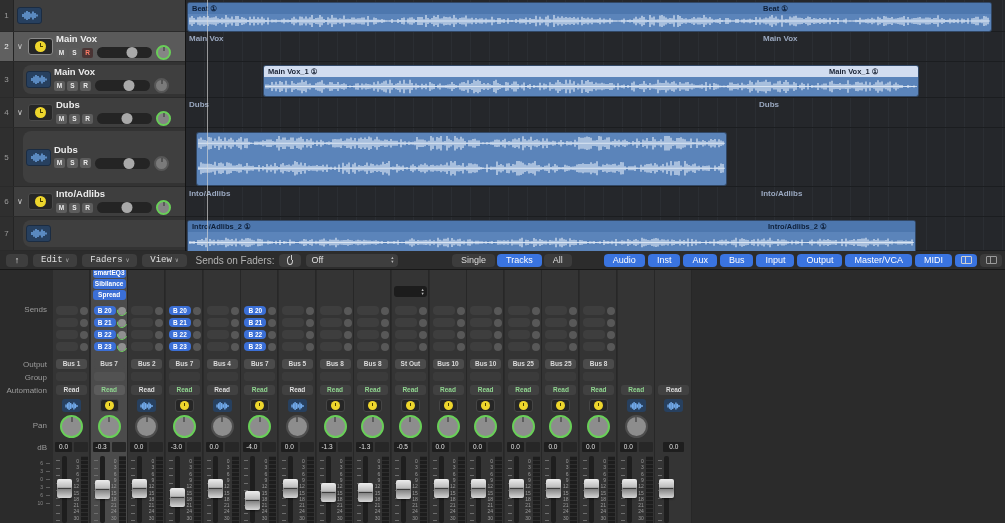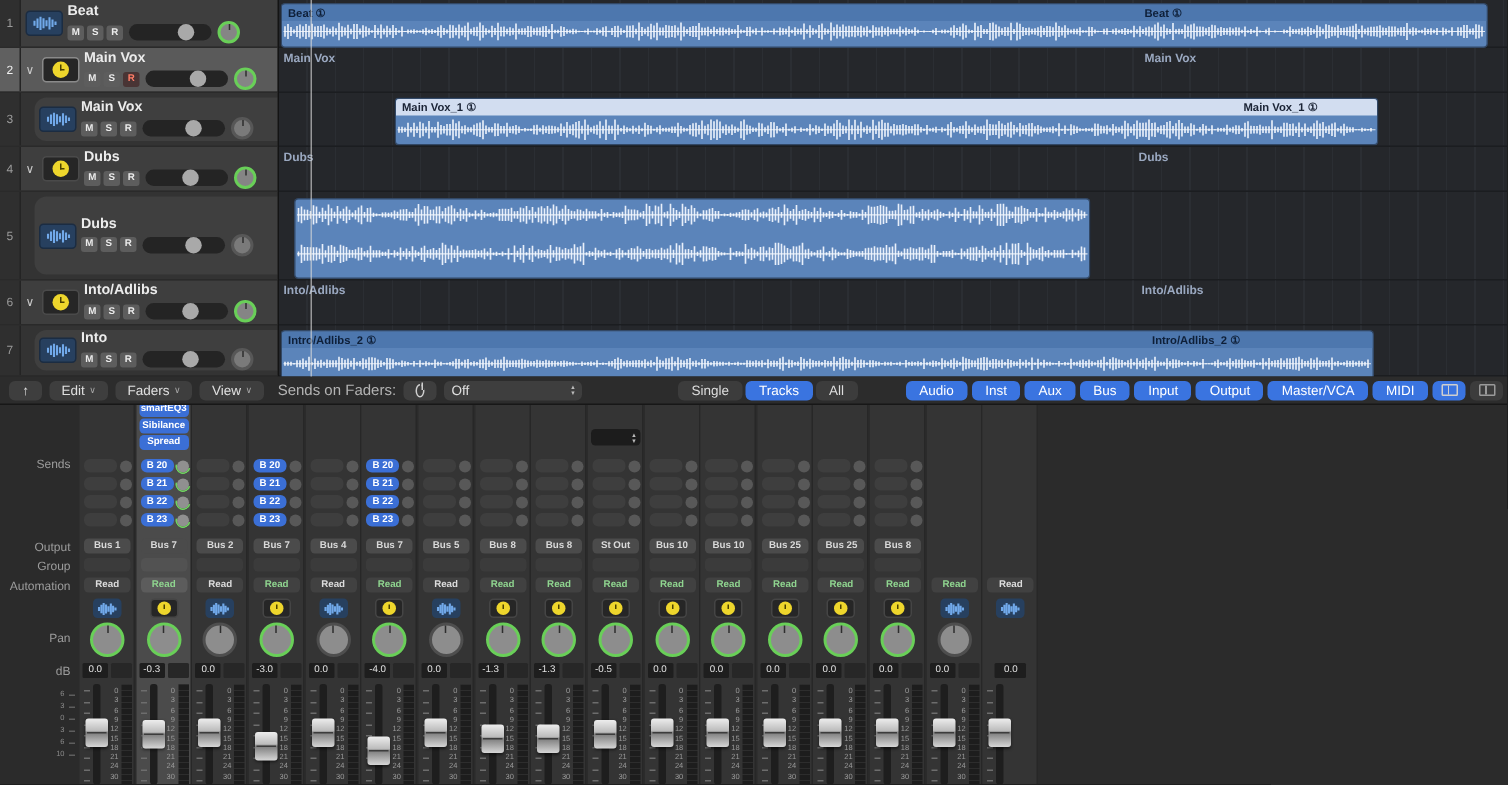--- a/index.html
+++ b/index.html
@@ -133,32 +133,20 @@
     <div id="headers">
         <div class="trow" style="height: 32px;">
           <div class="tnum">1</div>
           <div class="tbody">
             <div class="tinner">
               <span class="ticon wave">
                 <svg width="16" height="9">
                   <path d="M1.0 2.9V6.1M3.0 1.4V7.7M5.0 0.0V9.0M7.0 1.1V7.9M9.0 2.5V6.5M11.0 0.5V8.6M13.0 2.0V7.0M15.0 3.4V5.6" stroke="#71a9ea" stroke-width="1.4" fill="none"></path>
                 </svg>
               </span>
-              <div class="tcol">
-                <div class="tname">Beat</div>
-                <div class="tctrls">
-                  <span class="msr">M</span>
-                  <span class="msr">S</span>
-                  <span class="msr">R</span>
-                  <span class="slider">
-                    <span class="sknob" style="left: 69.36%;"></span>
-                  </span>
-                  <span class="panknob green"></span>
-                </div>
-              </div>
             </div>
           </div>
         </div>
         <div class="trow sel" style="height: 30px;">
           <div class="tnum">2</div>
           <div class="tbody">
             <div class="tinner">
               <span class="chev">∨</span>
               <span class="ticon clock">
                 <span class="clockface"></span>
@@ -279,32 +267,20 @@
         <div class="trow child" style="height: 34px;">
           <div class="tnum">7</div>
           <div class="tbody">
             <div class="childbox">
               <div class="tinner">
                 <span class="ticon wave">
                   <svg width="16" height="9">
                     <path d="M1.0 2.9V6.1M3.0 1.4V7.7M5.0 0.0V9.0M7.0 1.1V7.9M9.0 2.5V6.5M11.0 0.5V8.6M13.0 2.0V7.0M15.0 3.4V5.6" stroke="#71a9ea" stroke-width="1.4" fill="none"></path>
                   </svg>
                 </span>
-                <div class="tcol">
-                  <div class="tname">Into</div>
-                  <div class="tctrls">
-                    <span class="msr">M</span>
-                    <span class="msr">S</span>
-                    <span class="msr">R</span>
-                    <span class="slider">
-                      <span class="sknob" style="left: 58.8%;"></span>
-                    </span>
-                    <span class="panknob gray"></span>
-                  </div>
-                </div>
               </div>
             </div>
           </div>
         </div>
       </div>
     <div id="lanes">
         <div class="lane" style="top: 0px; height: 32px;"></div>
         <div class="lane" style="top: 32px; height: 30px;">
           <span class="lanelabel" style="left: 3px;">Main Vox</span>
           <span class="lanelabel" style="left: 577px;">Main Vox</span>
@@ -360,21 +336,21 @@
             </svg></div>
         </div>
       </div>
     <div class="playhead" id="playhead" style="left: 207px;"></div>
   </div>
 
   <div id="toolbar">
     <div class="tbtn pwrbtn">
         <span>↑</span>
       </div>
-    <div id="menubtns" style="display:flex;gap:5px;">
+    <div id="menubtns" style="display:flex;gap:5px;font-family:Liberation Mono, monospace;">
         <div class="tbtn">
           <span>Edit</span>
           <span class="dd">∨</span>
         </div>
         <div class="tbtn">
           <span>Faders</span>
           <span class="dd">∨</span>
         </div>
         <div class="tbtn">
           <span>View</span>

